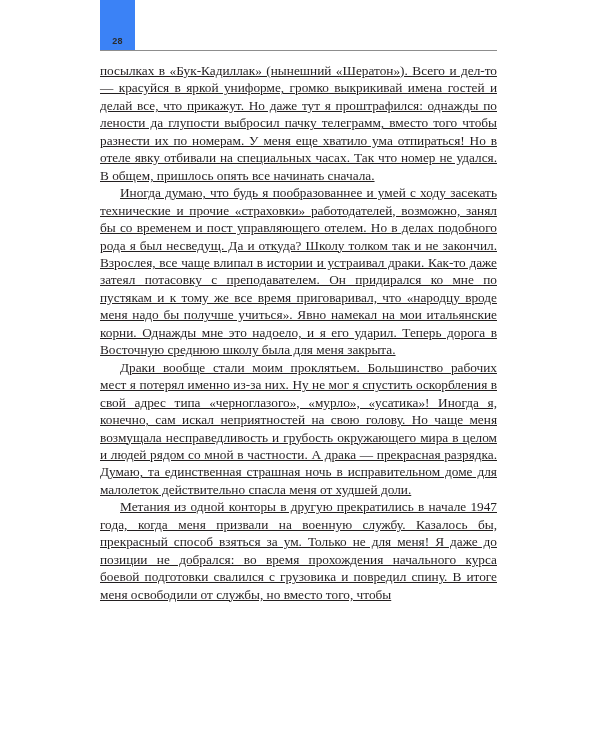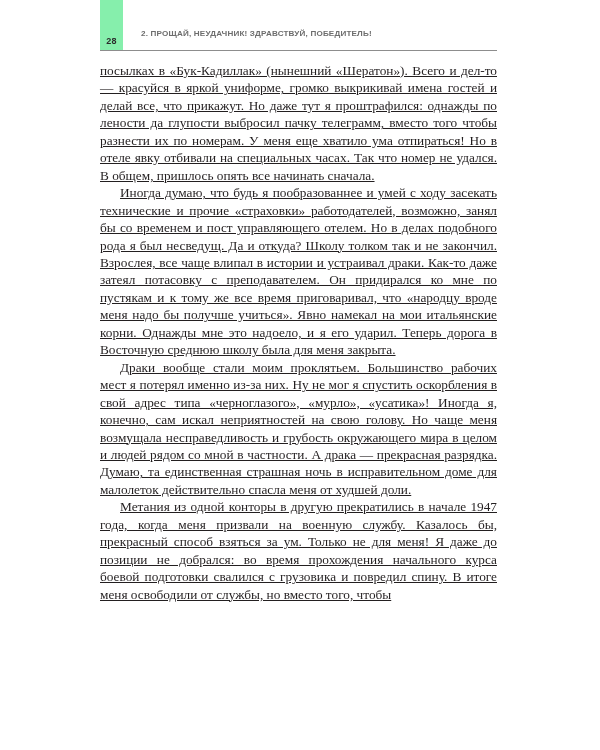--- a/index.html
+++ b/index.html
@@ -30,23 +30,23 @@
     left: 0;
     top: 0;
     width: 600px;
     height: 58px;
   }
 
   .folio-box {
     position: absolute;
     left: 100px;
     top: 0px;
-    width: 23px;
+    width: 35px;
     height: 50px;
-    background: #86efac;
+    background: #3b82f6;
     display: flex;
     align-items: flex-end;
     justify-content: center;
     box-sizing: border-box;
     padding-bottom: 4px;
   }
 
   .folio-number {
     font-family: "Liberation Sans", "DejaVu Sans", sans-serif;
     font-size: 9px;
@@ -105,21 +105,20 @@
 </style>
 </head>
 <body>
 
 <div class="page">
 
   <div class="header-zone">
     <div class="folio-box">
       <span class="folio-number">28</span>
     </div>
-    <div class="running-head">2. ПРОЩАЙ, НЕУДАЧНИК! ЗДРАВСТВУЙ, ПОБЕДИТЕЛЬ!</div>
     <div class="header-rule"></div>
   </div>
 
   <div class="text-column">
     <p class="para">посылках в «Бук-Кадиллак» (нынешний «Шератон»). Всего и дел-то — красуйся в яркой униформе, громко выкрикивай имена гостей и делай все, что прикажут. Но даже тут я проштрафился: однажды по лености да глупости выбросил пачку телеграмм, вместо того чтобы разнести их по номерам. У меня еще хватило ума отпираться! Но в отеле явку отбивали на специальных часах. Так что номер не удался. В общем, пришлось опять все начинать сначала.</p>
     <p class="para indent">Иногда думаю, что будь я пообразованнее и умей с ходу засекать технические и прочие «страховки» работодателей, возможно, занял бы со временем и пост управляющего отелем. Но в делах подобного рода я был несведущ. Да и откуда? Школу толком так и не закончил. Взрослея, все чаще влипал в истории и устраивал драки. Как-то даже затеял потасовку с преподавателем. Он придирался ко мне по пустякам и к тому же все время приговаривал, что «народцу вроде меня надо бы получше учиться». Явно намекал на мои итальянские корни. Однажды мне это надоело, и я его ударил. Теперь дорога в Восточную среднюю школу была для меня закрыта.</p>
     <p class="para indent">Драки вообще стали моим проклятьем. Большинство рабочих мест я потерял именно из-за них. Ну не мог я спустить оскорбления в свой адрес типа «черноглазого», «мурло», «усатика»! Иногда я, конечно, сам искал неприятностей на свою голову. Но чаще меня возмущала несправедливость и грубость окружающего мира в целом и людей рядом со мной в частности. А драка — прекрасная разрядка. Думаю, та единственная страшная ночь в исправительном доме для малолеток действительно спасла меня от худшей доли.</p>
     <p class="para indent">Метания из одной конторы в другую прекратились в начале 1947 года, когда меня призвали на военную службу. Казалось бы, прекрасный способ взяться за ум. Только не для меня! Я даже до позиции не добрался: во время прохождения начального курса боевой подготовки свалился с грузовика и повредил спину. В итоге меня освободили от службы, но вместо того, чтобы</p>
   </div>
 

